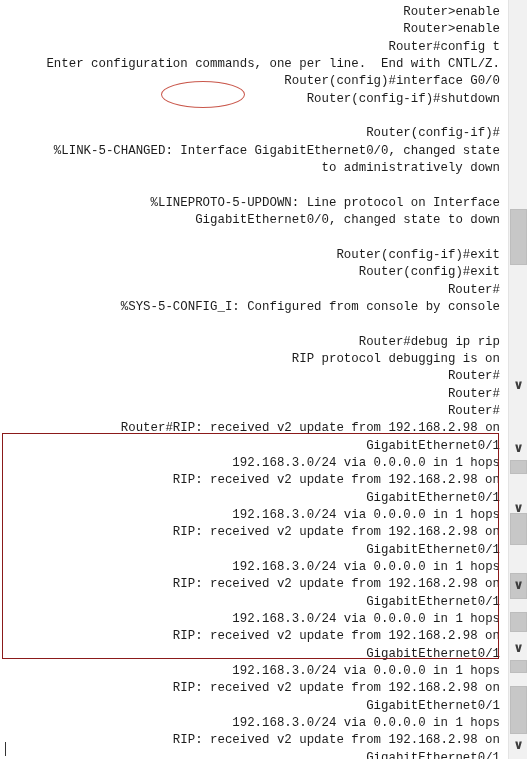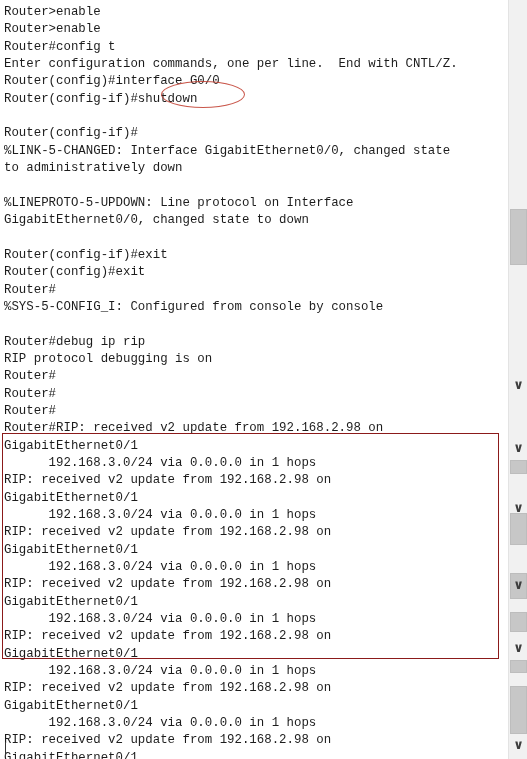--- a/index.html
+++ b/index.html
@@ -34,20 +34,21 @@
     padding: 4px 0 0 4px;
     box-sizing: border-box;
     background: #ffffff;
     color: #1c1c1c;
     font-family: "Liberation Mono", "DejaVu Sans Mono", monospace;
     font-size: 12.4px;
     line-height: 17.35px;
     white-space: pre;
     letter-spacing: 0px;
     overflow: hidden;
+    text-align: right;
   }
   .console-line {
     height: 17.35px;
     white-space: pre;
     font-family: "Liberation Mono", "DejaVu Sans Mono", monospace;
   }
 
   
   #console-caret {
     position: absolute;

